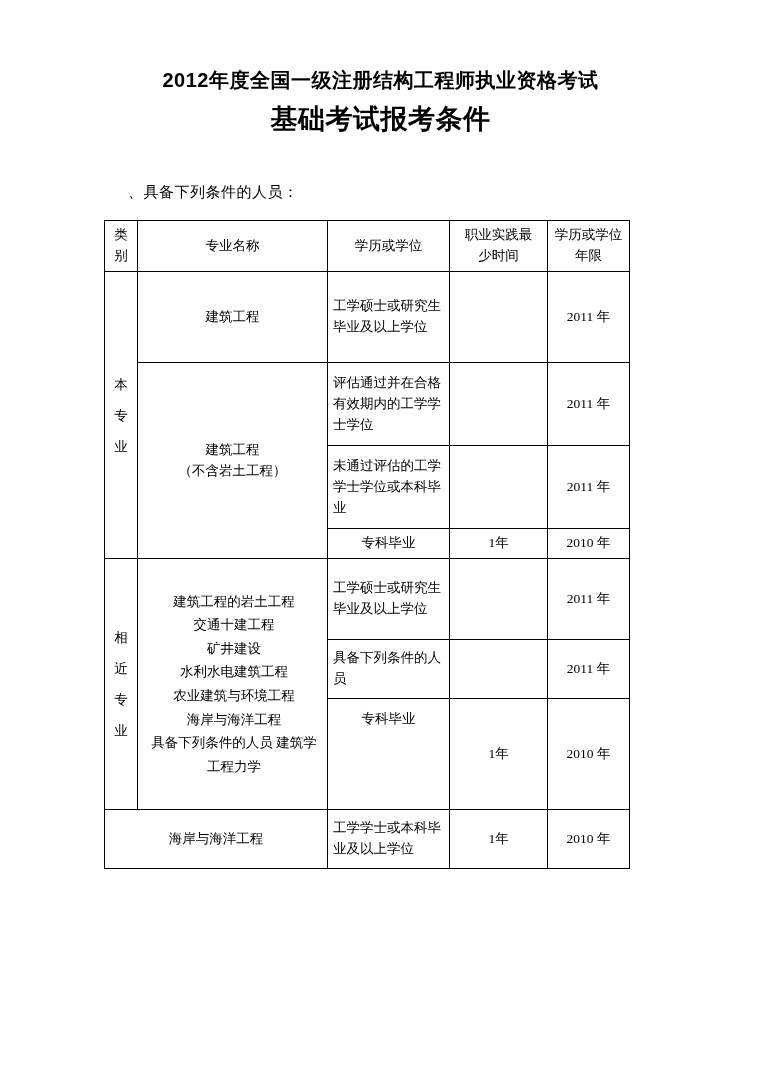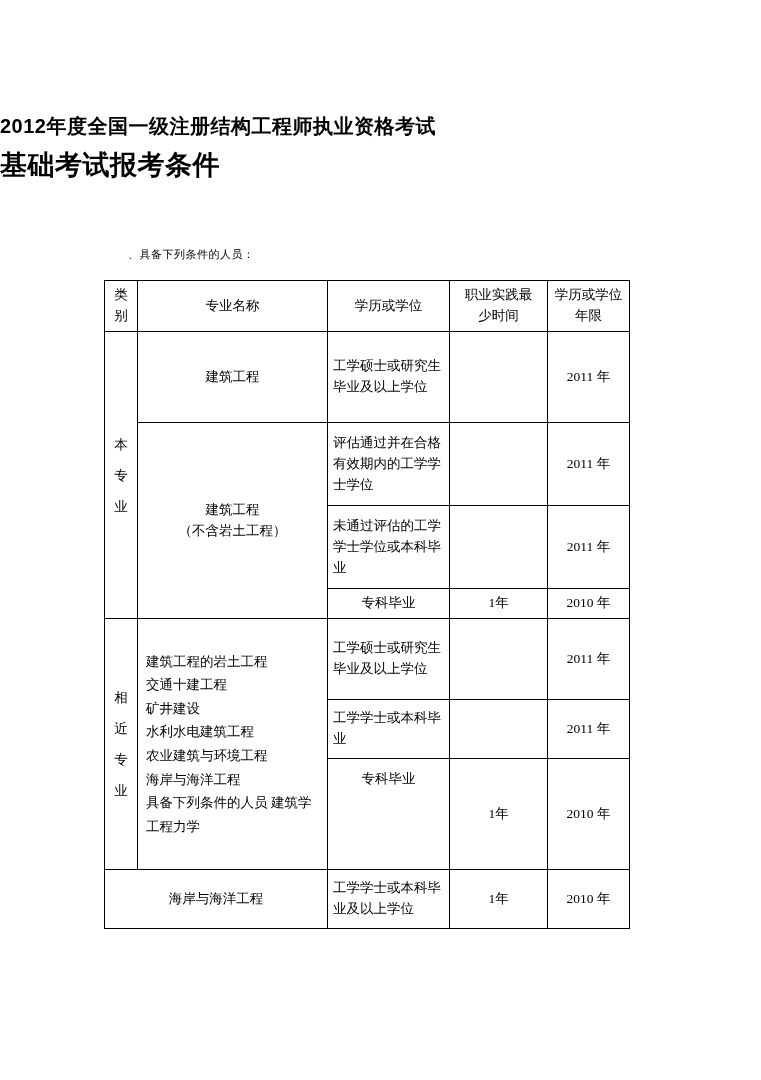--- a/index.html
+++ b/index.html
@@ -16,41 +16,41 @@
     overflow: hidden;
   }
   .page {
     width: 761px;
     height: 1080px;
     box-sizing: border-box;
     padding: 0;
     position: relative;
   }
   .title-block {
-    text-align: left;
-    margin-top: 112px;
+    text-align: center;
+    margin-top: 66px;
   }
   .title-line1 {
     font-size: 20px;
     font-weight: bold;
     letter-spacing: 0.5px;
     line-height: 1.4;
   }
   .title-line1 .year {
     font-family: "Liberation Sans", sans-serif;
   }
   .title-line2 {
     font-size: 27px;
     font-weight: bold;
     line-height: 1.9;
     letter-spacing: 0.5px;
   }
   .lead {
-    margin: 56px 0 0 128px;
-    font-size: 11px;
+    margin: 38px 0 0 128px;
+    font-size: 15px;
     letter-spacing: 0.5px;
   }
   table.main {
     border-collapse: collapse;
     margin: 18px 0 0 104px;
     width: 525px;
     table-layout: fixed;
     font-size: 13.5px;
   }
   table.main td {
@@ -67,21 +67,21 @@
   }
   td.cat .vert {
     display: block;
     line-height: 2.3;
   }
   td.major {
     width: 190px;
     text-align: center;
   }
   td.major.left {
-    text-align: left;
+    text-align: center;
     padding-left: 8px;
     line-height: 1.75;
   }
   td.degree {
     width: 122px;
     text-align: left;
   }
   td.degree.center {
     text-align: center;
   }
@@ -188,21 +188,21 @@
           <div>海岸与海洋工程</div>
           <div>具备下列条件的人员  建筑学</div>
           <div>工程力学</div>
         </td>
         <td class="degree" style="height:72px">工学硕士或研究生毕业及以上学位</td>
         <td class="practice"></td>
         <td class="deadline">2011 年</td>
       </tr>
 
       <tr>
-        <td class="degree" style="height:50px">工学学士或本科毕业</td>
+        <td class="degree" style="height:50px">具备下列条件的人员</td>
         <td class="practice"></td>
         <td class="deadline">2011 年</td>
       </tr>
 
       <tr>
         <td class="degree center" style="height:96px; vertical-align:top; padding-top:10px;">专科毕业</td>
         <td class="practice">1年</td>
         <td class="deadline">2010 年</td>
       </tr>
 

